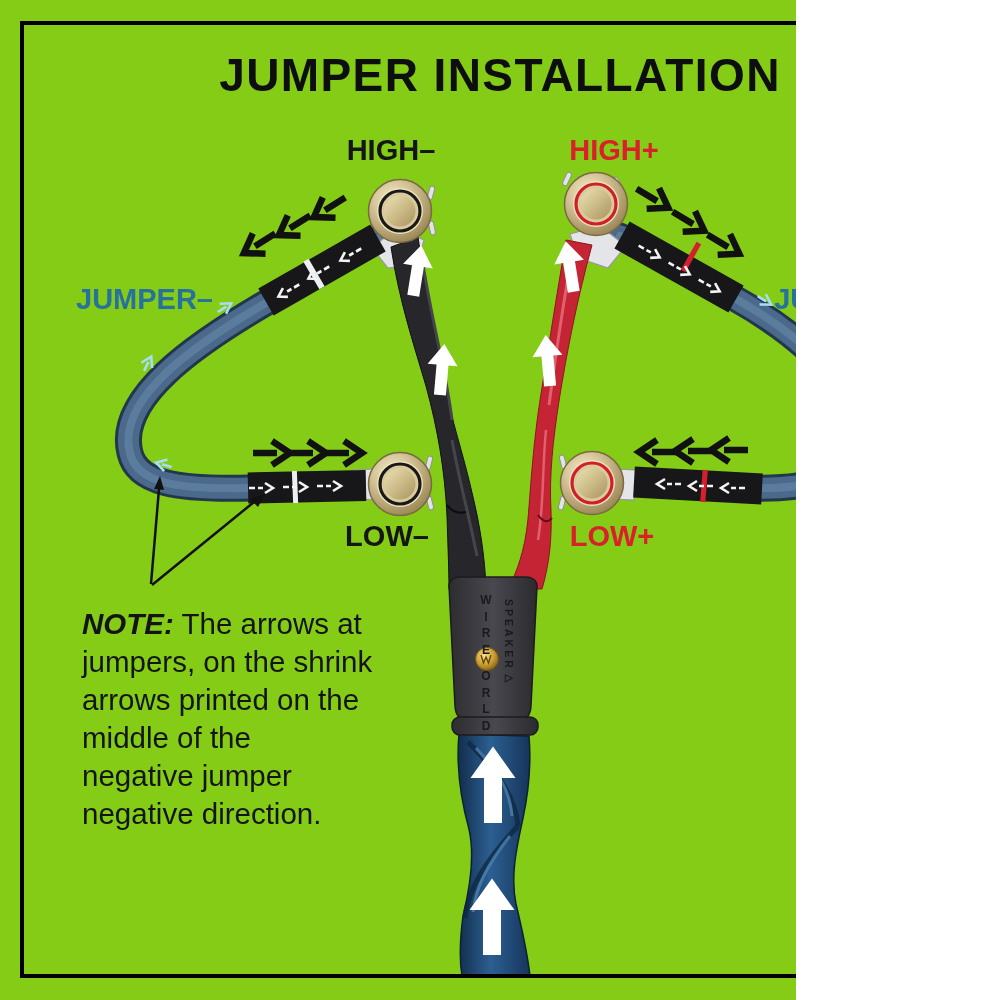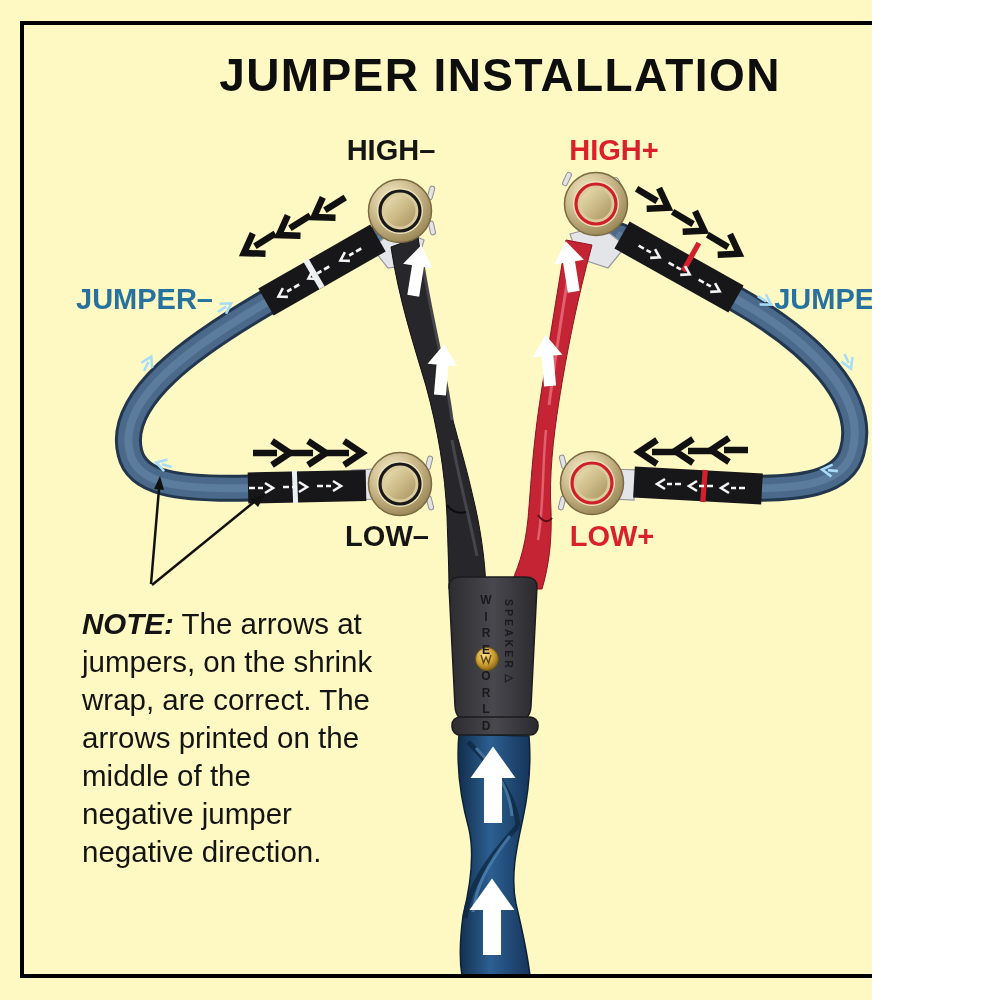--- a/index.html
+++ b/index.html
@@ -1,16 +1,16 @@
 <!DOCTYPE html>
 <html><head>
 <meta charset="utf-8">
 <style>
   html,body{margin:0;padding:0;background:#fff;}
-  .canvas{position:relative;width:872px;height:1000px;background:#fef9c3;
+  .canvas{position:relative;width:796px;height:1000px;background:#84cc16;
           font-family:"Liberation Sans",sans-serif;overflow:hidden;}
   .frame-border{position:absolute;left:20px;top:21px;width:960px;height:957px;
           border:4px solid #000;box-sizing:border-box;z-index:6;pointer-events:none;}
   .diagram-svg{position:absolute;left:0;top:0;z-index:2;}
   .page-title{position:absolute;left:0;top:48px;width:1000px;margin:0;text-align:center;
           font-size:46px;font-weight:800;letter-spacing:1.4px;color:#0e0e0e;z-index:3;}
   .note-block{position:absolute;left:82px;top:605px;width:360px;z-index:4;
           font-size:29.5px;line-height:38px;color:#141414;}
   .note-line{white-space:nowrap;}
   .note-label{font-weight:bold;font-style:italic;}
@@ -241,21 +241,20 @@
   <div class="vert-upright brand-top">WIRE</div>
   <div class="vert-upright brand-bottom">ORLD</div>
   <div class="side-label">SPEAKER▷</div>
 
   <div class="note-block">
     <div class="note-line">
       <span class="note-label">NOTE:</span>
       <span>The arrows at</span>
     </div>
     <div class="note-line">jumpers, on the shrink</div>
-    <div class="note-line">wrap, are correct. The</div>
     <div class="note-line">arrows printed on the</div>
     <div class="note-line">middle of the</div>
     <div class="note-line">negative jumper</div>
     <div class="note-line">negative direction.</div>
   </div>
 
   <div class="frame-border"></div>
 </div>
 
 </body></html>

